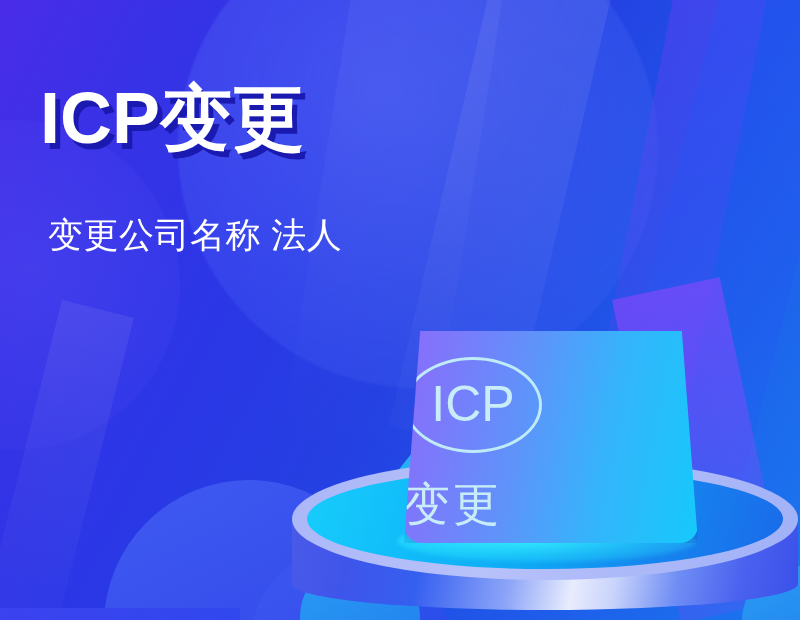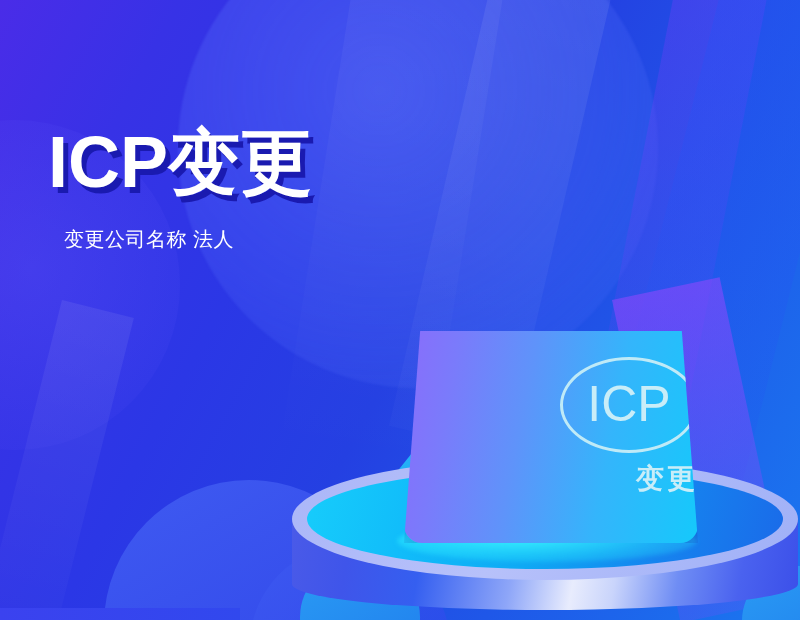--- a/index.html
+++ b/index.html
@@ -85,38 +85,38 @@
     position: absolute; left: 742px; top: 566px; width: 110px; height: 110px;
     border-radius: 50%;
     background: linear-gradient(150deg, #2a9cf4 0%, #1f7ced 100%);
   }
   .strip-bl {
     position: absolute; left: 0; top: 608px; width: 240px; height: 14px;
     background: linear-gradient(90deg, #3b42ef 0%, #3148ee 100%);
   }
 
   
-  .headline-wrap { position: absolute; left: 48px; top: 82px; margin-top: 44px; }
+  .headline-wrap { position: absolute; left: 40px; top: 82px; }
 
   .headline {
     margin: 0;
     font-size: 72px;
     line-height: 1;
     font-weight: 700;
     color: #ffffff;
     letter-spacing: 0px;
     text-shadow: 5px 6px 0 #1a1ab0;
     white-space: nowrap;
   }
   .subhead {
-    margin: 16px;
+    margin: 0;
     position: absolute;
     left: 48px; top: 208px;
     color: #ffffff;
-    font-size: 20px;
+    font-size: 35px;
     line-height: 1.52;
     font-weight: 400;
     letter-spacing: 0.5px;
     white-space: nowrap;
   }
   .subhead div { margin: 0; }
 
   
   .podium { position: absolute; left: 292px; top: 458px; width: 506px; height: 175px; }
   .podium-body {
@@ -151,44 +151,44 @@
     left: 404px; top: 331px;
     width: 294px; height: 212px;
     background: linear-gradient(101deg, #8a6cfb 0%, #7a7bfb 17%, #5f93fa 40%, #34b5fb 68%, #15c9fb 100%);
     border-radius: 16px 16px 18px 18px;
     clip-path: polygon(5.5% 0%, 94.5% 0%, 100% 100%, 0% 100%);
     box-shadow: 0 10px 22px rgba(20,30,140,.28);
   }
   .card-inner {
     position: absolute; inset: 0;
     display: flex; flex-direction: column;
-    align-items: flex-end; justify-content: flex-start;
+    align-items: flex-start; justify-content: flex-start;
     padding-top: 26px;
     box-sizing: border-box;
   }
   .icp-ellipse {
     width: 138px; height: 96px;
     border: 3px solid #bfeaf7;
     border-radius: 50%;
     display: flex; align-items: center; justify-content: center;
     box-sizing: border-box;
   }
   .icp-text {
     color: #c8edf8;
     font-size: 50px;
     font-weight: 400;
     line-height: 1;
     letter-spacing: 0px;
     margin-top: -2px;
   }
   .card-label {
-    margin-top: 12px;
+    margin-top: 28px;
     color: #c8edf8;
-    font-size: 28px;
-    font-weight: 700;
+    font-size: 46px;
+    font-weight: 400;
     letter-spacing: 3px;
     line-height: 1;
   }
 </style>
 </head>
 <body>
 
 <div id="banner">
 
   <div class="bg-layer">

